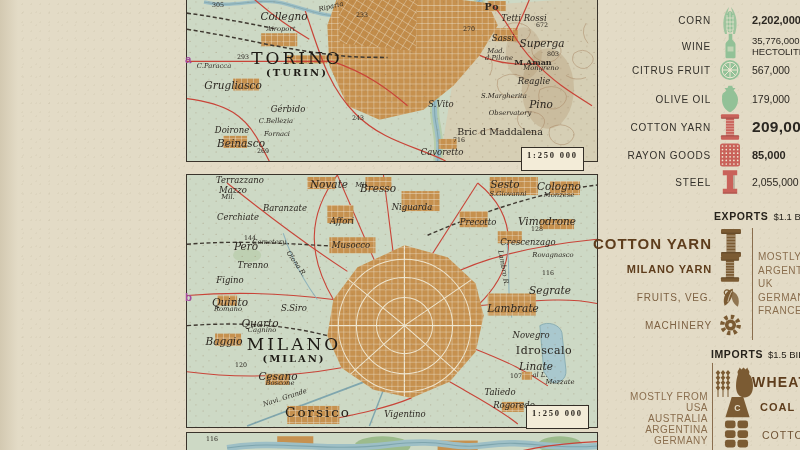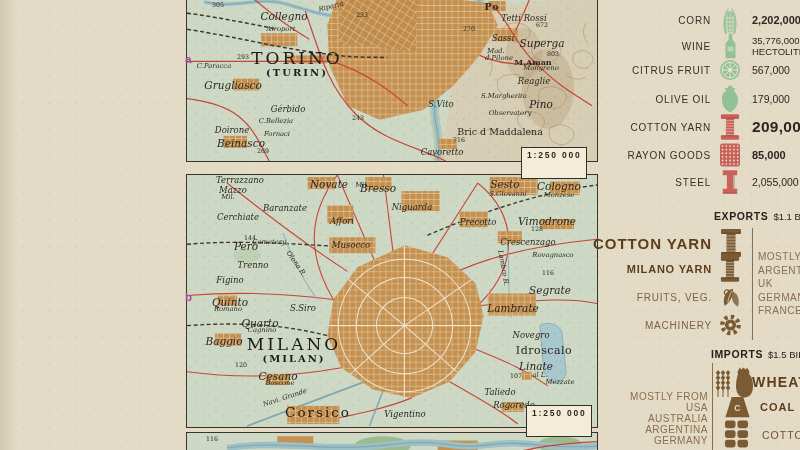--- a/index.html
+++ b/index.html
@@ -25,22 +25,22 @@
   .city-mid{font-size:13.5px;letter-spacing:2px;color:#24201a;}
   .upright-lg{font-size:11px;letter-spacing:.5px;}
   .upright{font-size:9.5px;}
   .upright-sm{font-size:8px;font-weight:700;}
   .town-lg{font-style:italic;font-size:10.5px;}
   .town{font-style:italic;font-size:8.5px;}
   .town-sm{font-style:italic;font-size:6.8px;}
   .num{font-size:6.3px;}
   .river-bold{font-weight:700;font-size:9.5px;letter-spacing:1px;}
   .scalebox{position:absolute;z-index:6;background:#f3ecd8;border:1px solid #332e27;
-       font-family:Liberation Sans, sans-serif;font-size:8.5px;font-weight:700;letter-spacing:1.8px;
-       padding:2px 5px 18px 5px;color:#2b2620;}
+       font-family:Liberation Serif, serif;font-size:8.5px;font-weight:700;letter-spacing:1.8px;
+       padding:2px 5px 10px 5px;color:#2b2620;}
   .margin-letter{position:absolute;z-index:7;color:#a34b9e;font-weight:700;font-size:11.5px;}
   
   #sidebar{position:absolute;left:600px;top:0;width:200px;height:450px;z-index:4;}
   .stat-row{position:absolute;left:0;width:200px;height:28px;}
   .stat-label{position:absolute;right:89px;top:50%;transform:translateY(-50%);
        font-size:10px;letter-spacing:.8px;color:#33302a;text-align:right;}
   .stat-icon{position:absolute;left:113px;width:34px;top:50%;transform:translateY(-50%);
        display:flex;justify-content:center;align-items:center;}
   .stat-value{position:absolute;left:152px;top:50%;transform:translateY(-50%);color:#2b2721;}
   .v-normal{font-size:10.5px;}
@@ -291,21 +291,21 @@
       <span class="lbl town-sm" style="left: 559px; top: 195px;">Monzese</span>
       <span class="lbl town" style="left: 478px; top: 222px;">Precotto</span>
       <span class="lbl town-lg" style="left: 547px; top: 221px;">Vimodrone</span>
       <span class="lbl num" style="left: 537px; top: 229px;">128</span>
       <span class="lbl town" style="left: 528px; top: 242px;">Crescenzago</span>
       <span class="lbl town-sm" style="left: 553px; top: 255px;">Rovagnasco</span>
       <span class="lbl town-sm" style="left: 503px; top: 268px; transform: translate(-50%, -50%) rotate(80deg);">Lambro R.</span>
       <span class="lbl num" style="left: 548px; top: 273px;">116</span>
       <span class="lbl town-lg" style="left: 230px; top: 302px;">Quinto</span>
       <span class="lbl town-sm" style="left: 228px; top: 309px;">Romano</span>
-      <span class="lbl town" style="left: 303px; top: 308px;">S.Siro</span>
+      <span class="lbl town" style="left: 294px; top: 308px;">S.Siro</span>
       <span class="lbl town-lg" style="left: 260px; top: 323px;">Quarto</span>
       <span class="lbl town-sm" style="left: 262px; top: 330px;">Cagnino</span>
       <span class="lbl town-lg" style="left: 224px; top: 341px;">Baggio</span>
       <span class="lbl city-big" style="left: 294px; top: 344px;">MILANO</span>
       <span class="lbl city-sub" style="left: 294px; top: 359px;">(MILAN)</span>
       <span class="lbl num" style="left: 241px; top: 365px;">120</span>
       <span class="lbl town-lg" style="left: 278px; top: 376px;">Cesano</span>
       <span class="lbl town-sm" style="left: 280px; top: 383px;">Boscone</span>
       <span class="lbl town-sm" style="left: 285px; top: 398px; transform: translate(-50%, -50%) rotate(-18deg);">Navi. Grande</span>
       <span class="lbl city-mid" style="left: 318px; top: 413px;">Corsico</span>

